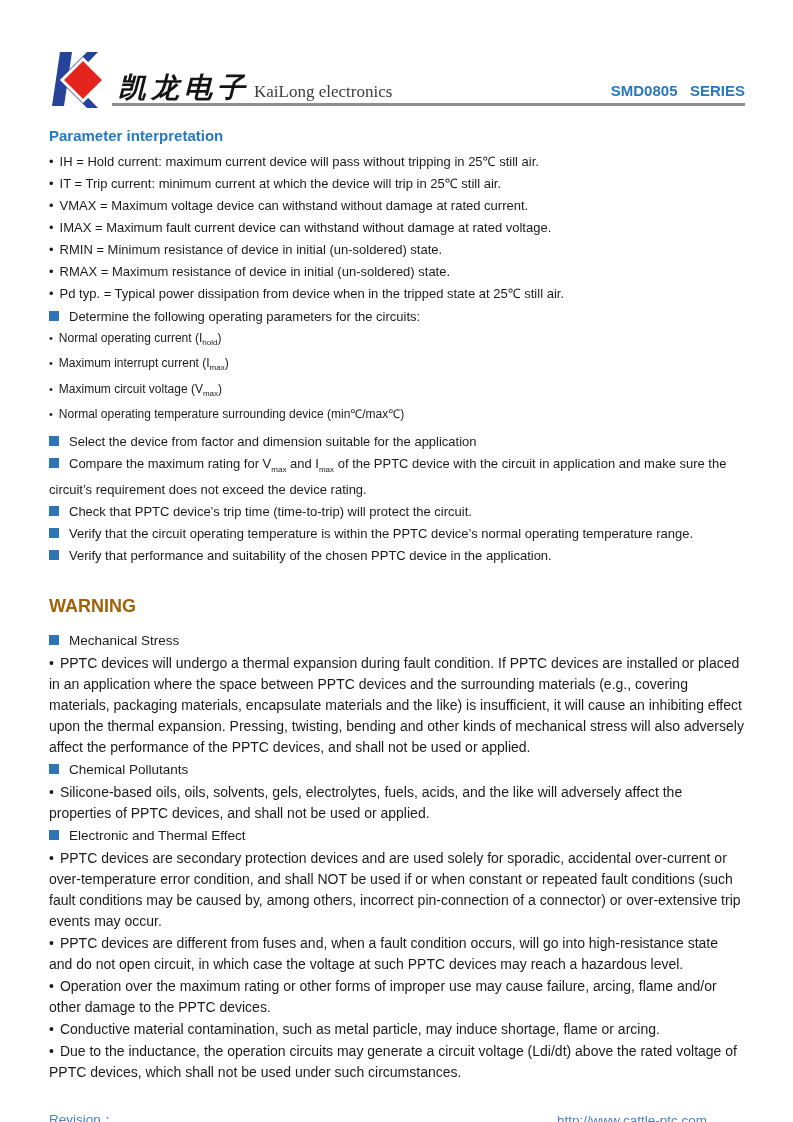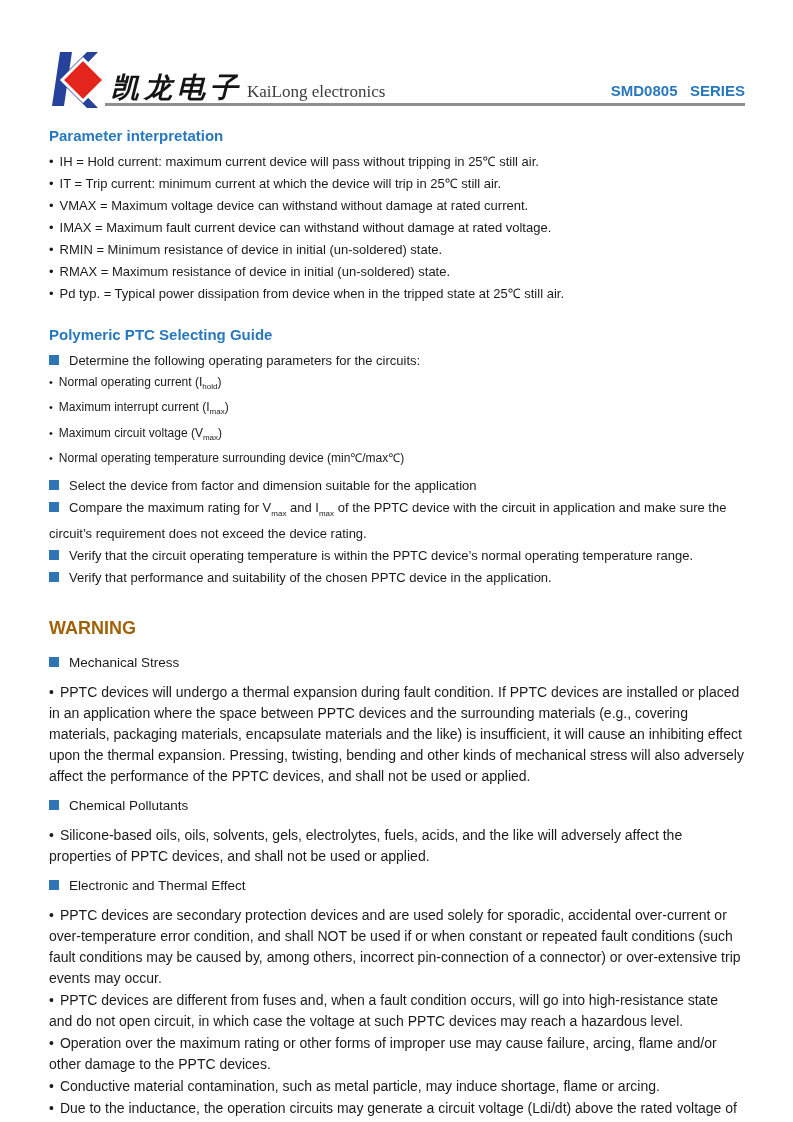--- a/index.html
+++ b/index.html
@@ -7,21 +7,21 @@
   body {
     width:793px; height:1122px;
     background:#ffffff;
     font-family:"Liberation Sans", sans-serif;
     color:#1b1b1b;
     overflow:hidden;
   }
   .page { padding:50px 48px 0 49px; }
 
   
-  .hdr { display:flex; align-items:flex-end; height:56px; }
+  .hdr { display:flex; align-items:flex-end; height:56px;gap:7px; }
   .logo-mark { width:56px; height:56px; flex:0 0 auto; }
   .hdr-rule {
     flex:1; display:flex; align-items:flex-end; justify-content:space-between;
     border-bottom:3px solid #8f8f8f; padding-bottom:1px; height:56px;
   }
   .logo-cn {
     font-weight:900; font-style:italic; font-size:28px; letter-spacing:5px;
     color:#141414; margin:0 4px 0 6px; line-height:1;
     font-family:"DejaVu Sans", sans-serif; align-self:center; padding-top:14px;
   }
@@ -44,21 +44,21 @@
   .sg-dot-item { font-size:12px; line-height:21px; }
   .sg-dot-item .dot { font-size:11px; }
   sub { font-size:8px; }
 
   .sq-item { font-size:13px; line-height:21px; margin:1px 0; }
   .sq {
     display:inline-block; width:10px; height:10px; background:#2e75b6;
     margin-right:10px;
   }
 
-  .w-head { font-size:13.5px; line-height:22px; margin:8px 0; }
+  .w-head { font-size:13.5px; line-height:22px; margin:1px 0; }
   .w-para { font-size:14px; line-height:21px; margin:1px 0; }
 
   
   .ftr {
     display:flex; justify-content:space-between; align-items:center;
     margin-top:28px; font-size:13.5px; padding-right:38px;
   }
   .ftr .rev { color:#4a7fc1; }
   .ftr .url { color:#4a7fc1; text-decoration:none; }
 </style>
@@ -87,33 +87,33 @@
   <div class="sec-title">Parameter interpretation</div>
 
   <div class="p-item"><span class="dot">•</span><span>IH = Hold current: maximum current device will pass without tripping in 25℃  still air.</span></div>
   <div class="p-item"><span class="dot">•</span><span>IT = Trip current: minimum current at which the device will trip in 25℃  still air.</span></div>
   <div class="p-item"><span class="dot">•</span><span>VMAX = Maximum voltage device can withstand without damage at rated current.</span></div>
   <div class="p-item"><span class="dot">•</span><span>IMAX = Maximum fault current device can withstand without damage at rated voltage.</span></div>
   <div class="p-item"><span class="dot">•</span><span>RMIN = Minimum resistance of device in initial (un-soldered) state.</span></div>
   <div class="p-item"><span class="dot">•</span><span>RMAX = Maximum resistance of device in initial (un-soldered) state.</span></div>
   <div class="p-item"><span class="dot">•</span><span>Pd typ. = Typical power dissipation from device when in the tripped state at 25℃  still air.</span></div>
 
-  <div class="sec-title">Polymeric PTC Selecting Guide</div>
 
   <div class="sq-item"><span class="sq"></span><span>Determine the following operating parameters for the circuits:</span></div>
 
   <div class="sg-dot-item"><span class="dot">•</span><span>Normal operating current (I</span><sub>hold</sub><span>)</span></div>
   <div class="sg-dot-item"><span class="dot">•</span><span>Maximum interrupt current (I</span><sub>max</sub><span>)</span></div>
   <div class="sg-dot-item"><span class="dot">•</span><span>Maximum circuit voltage (V</span><sub>max</sub><span>)</span></div>
   <div class="sg-dot-item"><span class="dot">•</span><span>Normal operating temperature surrounding device (min℃/max℃)</span><sub></sub><span></span></div>
 
   <div class="sq-item"><span class="sq"></span><span>Select the device from factor and dimension suitable for the application</span></div>
 
   <div class="sq-item"><span class="sq"></span><span>Compare the maximum rating for V</span><sub>max</sub><span> and I</span><sub>max</sub><span> of the PPTC device with the circuit in application and make sure the circuit’s requirement does not exceed the device rating.</span></div>
 
+  <div class="sq-item"><span class="sq"></span><span>Check that PPTC device’s trip time (time-to-trip) will protect the circuit.</span></div>
   <div class="sq-item"><span class="sq"></span><span>Verify that the circuit operating temperature is within the PPTC device’s normal operating temperature range.</span></div>
   <div class="sq-item"><span class="sq"></span><span>Verify that performance and suitability of the chosen PPTC device in the application.</span></div>
 
   <div class="warn-title">WARNING</div>
 
   <div class="w-head"><span class="sq"></span><span>Mechanical Stress</span></div>
   <div class="w-para"><span class="dot">•</span><span>PPTC devices will undergo a thermal expansion during fault condition. If PPTC devices are installed or placed in an application where the space between PPTC devices and the surrounding materials (e.g., covering materials, packaging materials, encapsulate materials and the like) is insufficient, it will cause an inhibiting effect upon the thermal expansion. Pressing, twisting, bending and other kinds of mechanical stress will also adversely affect the performance of the PPTC devices, and shall not be used or applied.</span></div>
 
   <div class="w-head"><span class="sq"></span><span>Chemical Pollutants</span></div>
   <div class="w-para"><span class="dot">•</span><span>Silicone-based oils, oils, solvents, gels, electrolytes, fuels, acids, and the like will adversely affect the properties of PPTC devices, and shall not be used or applied.</span></div>

